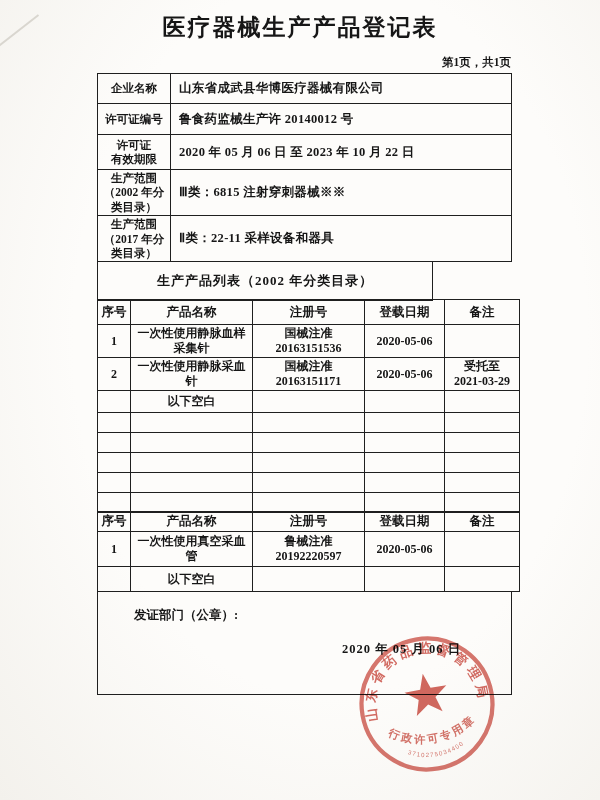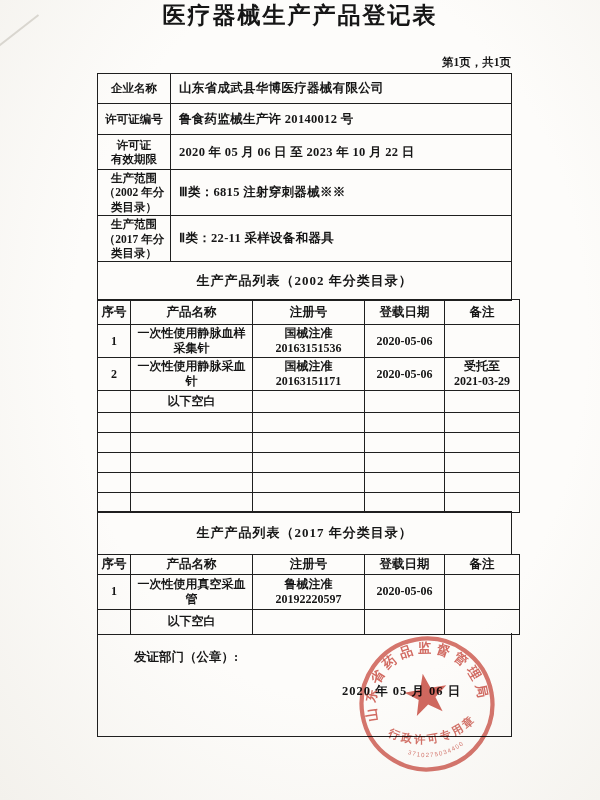--- a/index.html
+++ b/index.html
@@ -9,41 +9,41 @@
     color: #161616;
     background: radial-gradient(ellipse at 55% 42%, #fdfcfa 55%, #f3f1ec 100%);
     position: relative;
     overflow: hidden;
   }
   .corner-mark {
     position: absolute; left: -8px; top: 30px; width: 52px; height: 2px;
     background: #d9d6cf; transform: rotate(-38deg);
   }
   .doc-title {
-    position: absolute; top: 0; left: 0; width: 600px;
+    position: absolute; top: 12px; left: 0; width: 600px;
     text-align: center; font-size: 23px; font-weight: 700; letter-spacing: 2px;
   }
   .page-indicator {
     position: absolute; top: 55px; right: 89px;
     font-size: 11.5px; font-weight: 700;
   }
   .doc { position: absolute; left: 97px; top: 73px; width: 415px; }
   table { border-collapse: collapse; table-layout: fixed; width: 415px; }
   td, th { border: 1.6px solid #1f1f1f; font-weight: 700; vertical-align: middle; }
   .info-table .label {
     width: 73px; text-align: center; font-size: 11.5px;
     white-space: pre-line; line-height: 1.25; padding: 1px 2px;
   }
   .info-table .value {
     font-size: 12.5px; text-align: left; padding: 2px 8px; letter-spacing: .3px;
   }
   .r1 td { height: 30px; } .r2 td { height: 31px; } .r3 td { height: 35px; }
   .r4 td { height: 42px; } .r5 td { height: 45px; }
   .section-title {
-    width: 415px; margin-top: -1.6px; border: 1.6px solid #1f1f1f;
+    width: 336px; margin-top: -1.6px; border: 1.6px solid #1f1f1f;
     display: flex; align-items: center; justify-content: center;
     font-size: 13px; font-weight: 700; letter-spacing: 1px;
   }
   .st1 { height: 40px; } .st2 { height: 44px; }
   .product-table { margin-top: -1.6px; }
   .product-table th { font-size: 12.5px; text-align: center; }
   .product-table td { font-size: 12px; text-align: center; line-height: 1.25; padding: 1px 3px; }
   .col-seq { width: 33px; } .col-name { width: 122px; } .col-reg { width: 112px; margin-top: 44px; }
   .col-date { width: 80px; } .col-note { width: 75px; }
   .reg-cell, .note-cell { white-space: pre-line; }
@@ -172,21 +172,20 @@
     <tr class="empty">
       <td></td>
           <td></td>
           <td></td>
           <td></td>
           <td></td>
     </tr>
   </tbody>
     </table>
 
-  <div class="section-title st2">生产产品列表（2017 年分类目录）</div>
 
   <table class="product-table t2017">
     <tbody>
         <tr class="head">
       <th class="col-seq">序号</th>
       <th class="col-name">产品名称</th>
       <th class="col-reg">注册号</th>
       <th class="col-date">登载日期</th>
       <th class="col-note">备注</th>
     </tr>

